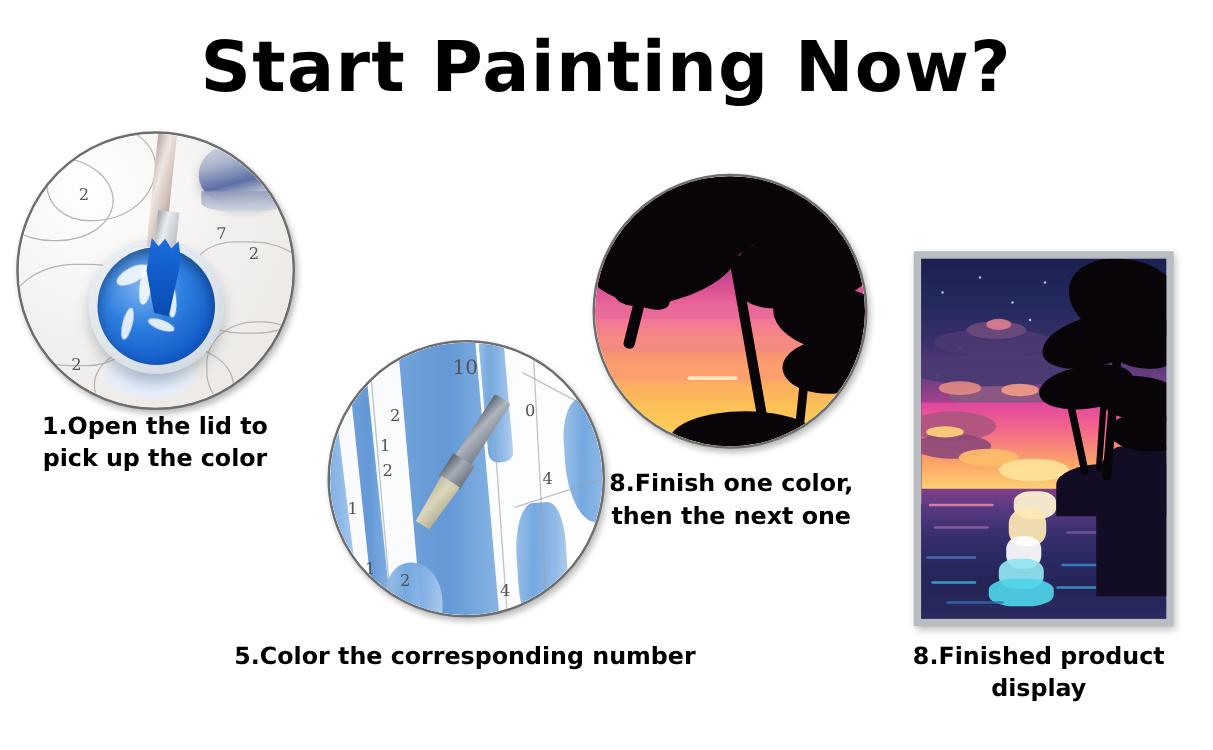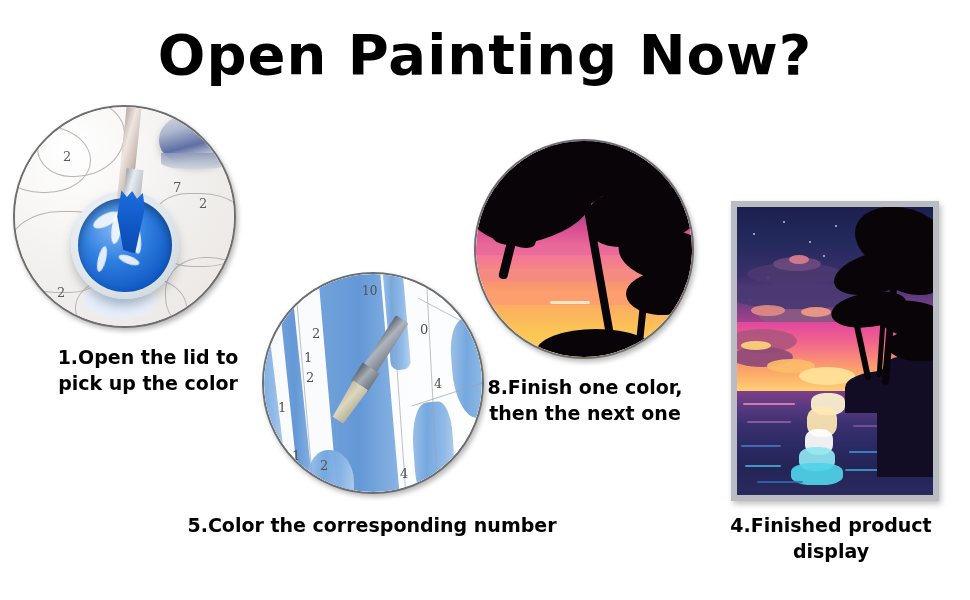--- a/index.html
+++ b/index.html
@@ -310,29 +310,29 @@
     height: 2px;
     border-radius: 2px;
     opacity: 0.8;
   }
   .island {
     position: absolute;
     background: #120c24;
   }
 
   
-  #caption-1 { left: 0px;   top: 344px; width: 248px; margin-left: 24px; }
+  #caption-1 { left: 0px;   top: 328px; width: 248px; }
   #caption-2 { left: 168px; top: 512px; width: 408px; }
   #caption-3 { left: 470px; top: 374px; width: 230px; }
   #caption-4 { left: 700px; top: 512px; width: 262px; }
 </style>
 </head>
 <body>
 
-<div id="page-title">Open Painting Now?</div>
+<div id="page-title">Start Painting Now?</div>
 
 <div class="circle-photo step" id="circle-1">
   <div class="circle-inner">
     <div class="canvas-bg"></div>
 
     <div class="canvas-line" style="left:-18px; top:18px; width:92px; height:66px;"></div>
     <div class="canvas-line" style="left:22px; top:-6px; width:86px; height:74px; border-radius:55% 45% 60% 40%;"></div>
     <div class="canvas-line" style="left:-10px; top:104px; width:104px; height:80px; border-radius:60% 40% 45% 55%;"></div>
     <div class="canvas-line" style="left:138px; top:86px; width:98px; height:72px; border-radius:40% 60% 55% 45%;"></div>
     <div class="canvas-line" style="left:60px; top:168px; width:110px; height:70px; border-radius:50% 50% 40% 60%;"></div>
@@ -378,21 +378,21 @@
     <div class="blue-stroke" style="left:150px; top:128px; width:40px; height:108px; transform:rotate(-4deg); border-radius:40% 30% 50% 40%;"></div>
     <div class="blue-stroke" style="left:188px; top:44px; width:44px; height:100px; transform:rotate(-4deg); border-radius:35% 45% 40% 50%;"></div>
     <div class="blue-stroke" style="left:44px; top:176px; width:46px; height:62px; border-radius:45% 55% 40% 60%;"></div>
 
     <div class="thin-line" style="left:40px; top:-10px; width:1px; height:250px; transform:rotate(-5deg);"></div>
     <div class="thin-line" style="left:134px; top:-10px; width:1px; height:250px; transform:rotate(-4deg);"></div>
     <div class="thin-line" style="left:168px; top:10px; width:1px; height:220px; transform:rotate(-3deg);"></div>
     <div class="thin-line" style="left:150px; top:40px; width:70px; height:1px; transform:rotate(28deg);"></div>
     <div class="thin-line" style="left:146px; top:120px; width:74px; height:1px; transform:rotate(-18deg);"></div>
 
-    <div class="paint-num" style="left:98px; top:10px; font-size:12px;">10</div>
+    <div class="paint-num" style="left:98px; top:10px; font-size:16px;">10</div>
     <div class="paint-num" style="left:48px; top:52px;">2</div>
     <div class="paint-num" style="left:40px; top:76px;">1</div>
     <div class="paint-num" style="left:42px; top:96px;">2</div>
     <div class="paint-num" style="left:14px; top:126px;">1</div>
     <div class="paint-num" style="left:28px; top:174px;">1</div>
     <div class="paint-num" style="left:56px; top:184px;">2</div>
     <div class="paint-num" style="left:156px; top:48px;">0</div>
     <div class="paint-num" style="left:170px; top:102px;">4</div>
     <div class="paint-num" style="left:136px; top:192px;">4</div>
 
@@ -495,13 +495,13 @@
 
     <div class="palm" style="left:118px; top:0px; width:90px; height:66px; border-radius:40% 60% 35% 65%;"></div>
     <div class="palm" style="left:96px; top:46px; width:84px; height:40px; border-radius:60% 40% 50% 50%; transform:rotate(-12deg);"></div>
     <div class="palm" style="left:146px; top:44px; width:62px; height:44px; border-radius:45% 55% 40% 60%;"></div>
     <div class="palm" style="left:94px; top:86px; width:76px; height:34px; border-radius:55% 45% 45% 55%; transform:rotate(-8deg);"></div>
     <div class="palm" style="left:140px; top:94px; width:68px; height:36px; border-radius:50% 50% 40% 60%; transform:rotate(6deg);"></div>
     <div class="palm" style="left:150px; top:124px; width:58px; height:30px; border-radius:50% 50% 40% 60%;"></div>
   </div>
 </div>
 
-<div class="caption" id="caption-4">4.Finished product display</div>
+<div class="caption" id="caption-4">8.Finished product display</div>
 
 </body></html>

